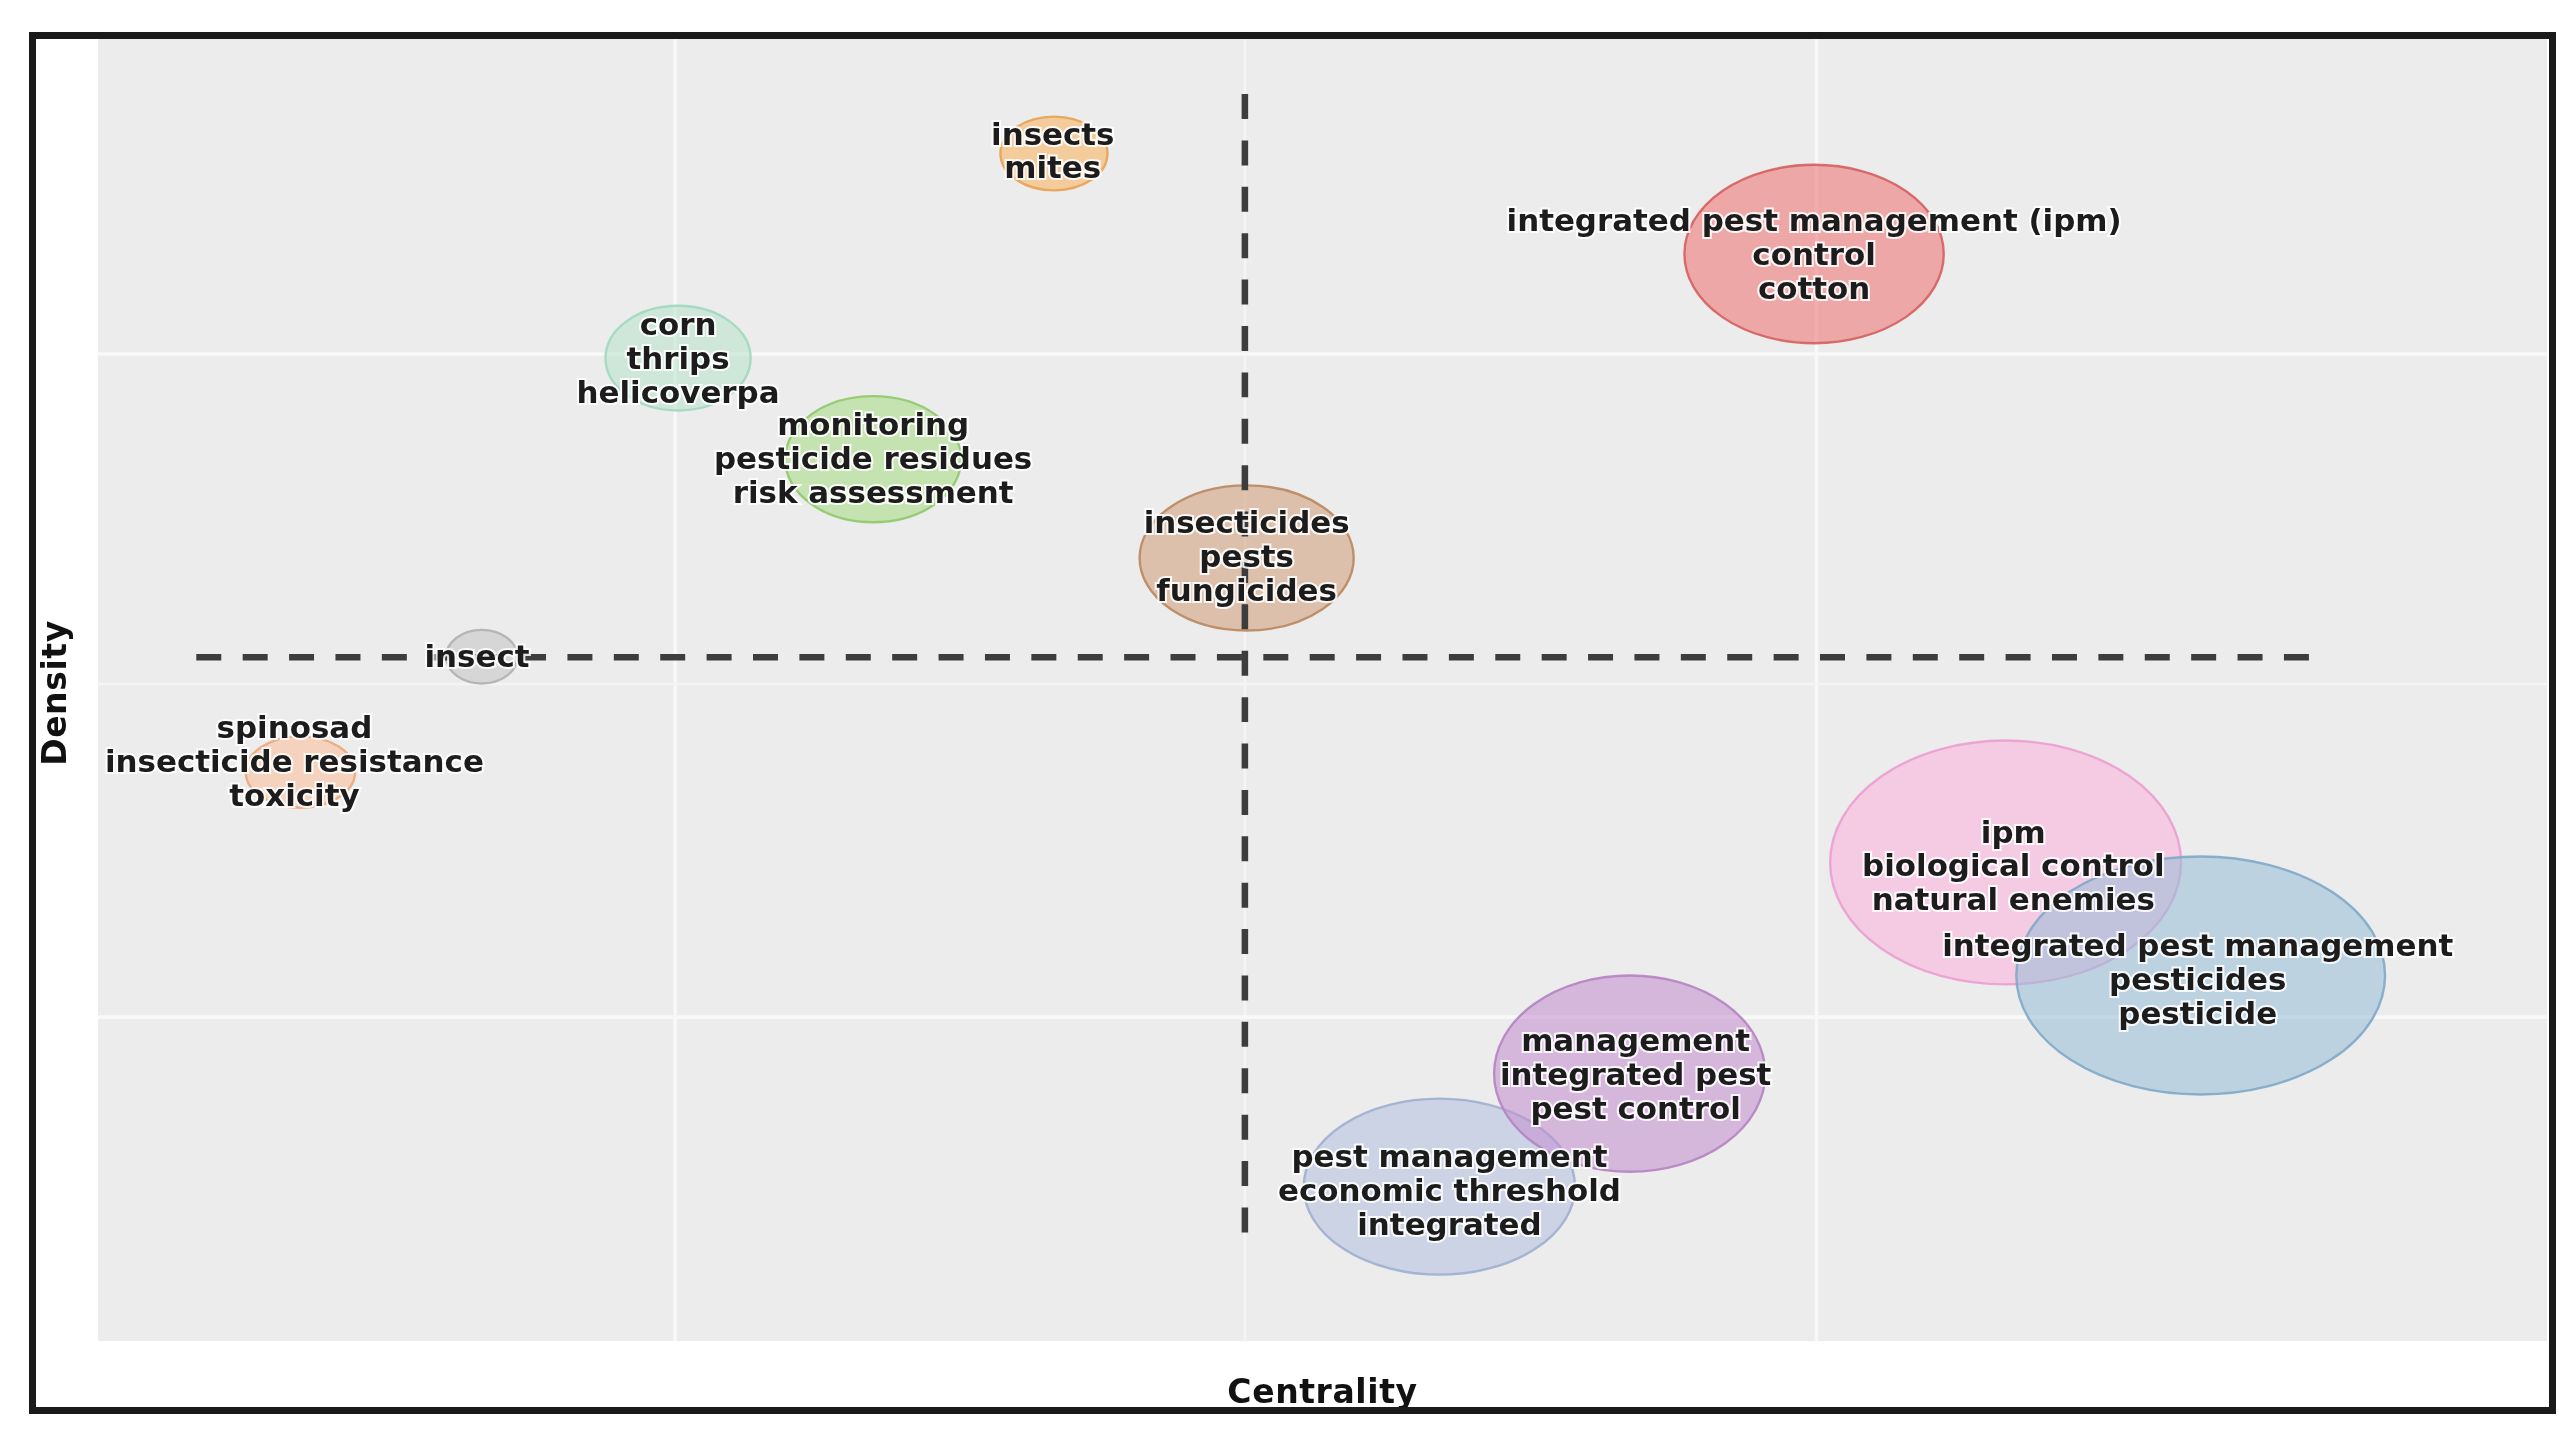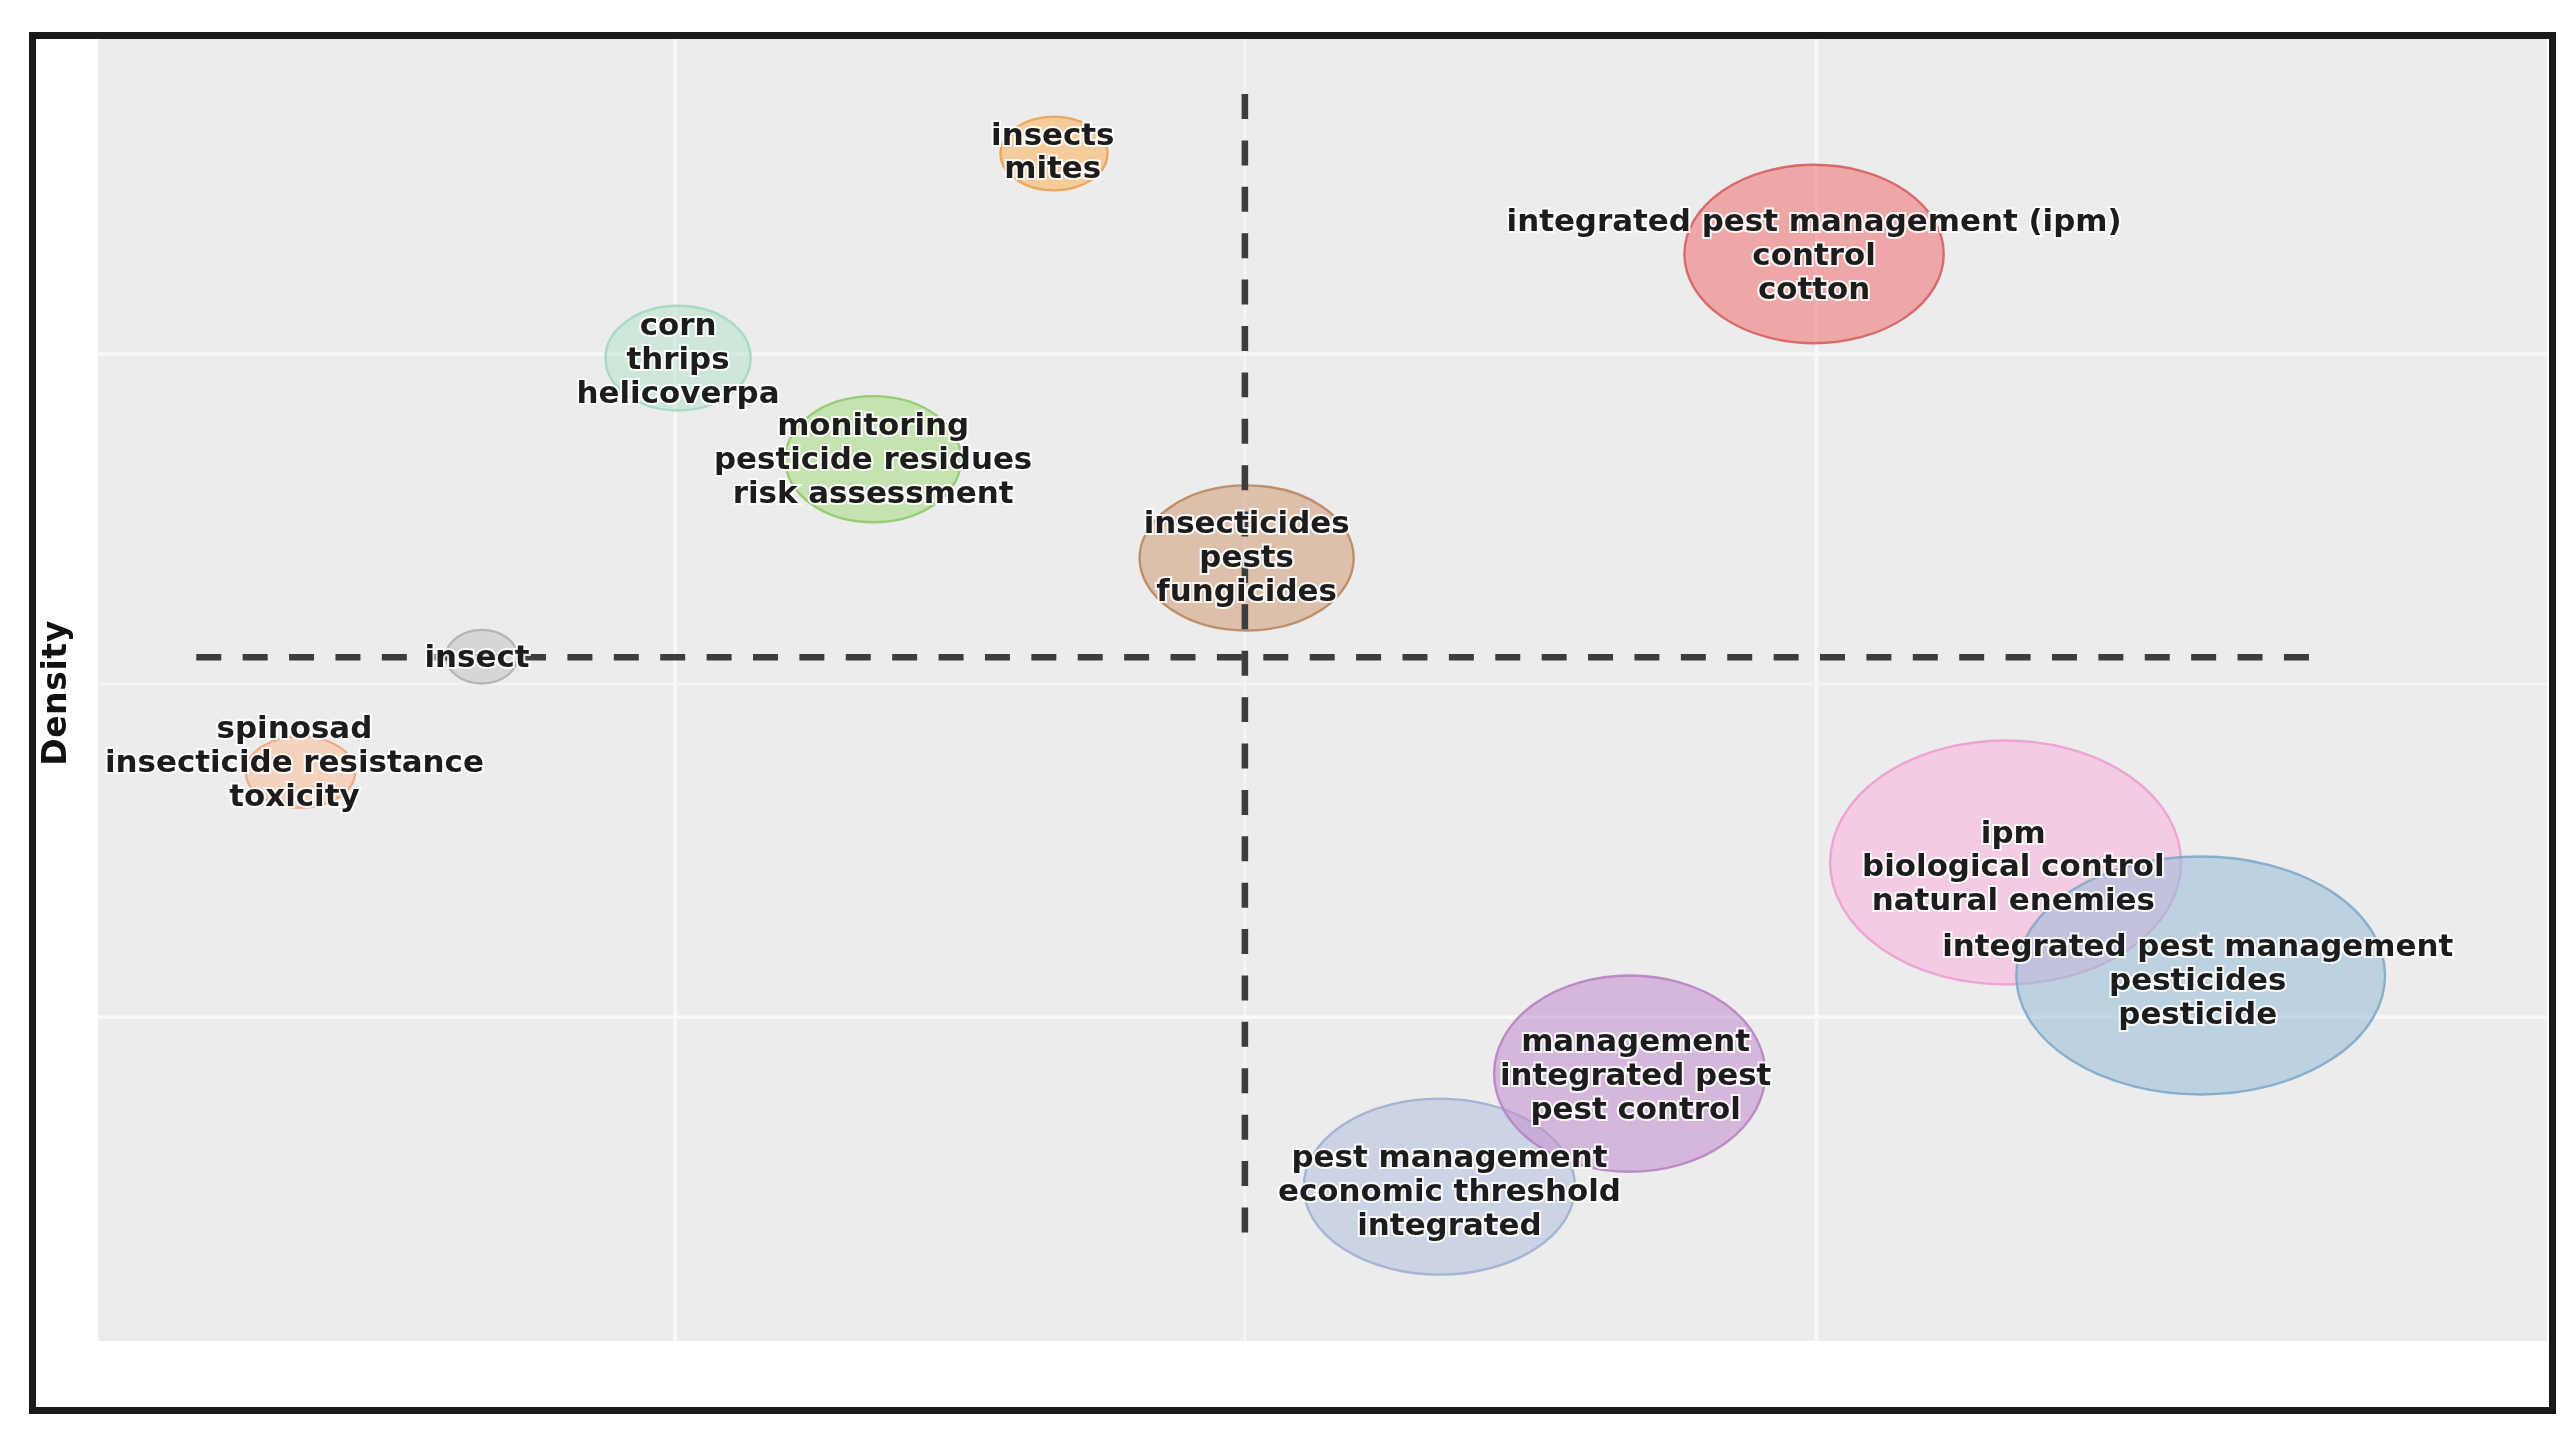--- a/index.html
+++ b/index.html
@@ -138,14 +138,15 @@
         <text x="2437" y="1933" dominant-baseline="central" class="bubble-label">pest management</text>
         <text x="2437" y="1990" dominant-baseline="central" class="bubble-label">economic threshold</text>
         <text x="2437" y="2047" dominant-baseline="central" class="bubble-label">integrated</text>
         <text x="2750" y="1738" dominant-baseline="central" class="bubble-label">management</text>
         <text x="2750" y="1795" dominant-baseline="central" class="bubble-label">integrated pest</text>
         <text x="2750" y="1852" dominant-baseline="central" class="bubble-label">pest control</text>
       </g>
   </svg>
   <div class="frame"></div>
   <div class="axis-label ylab">Density</div>
+  <div class="axis-label xlab">Centrality</div>
 </div>
 
 
 </body></html>

